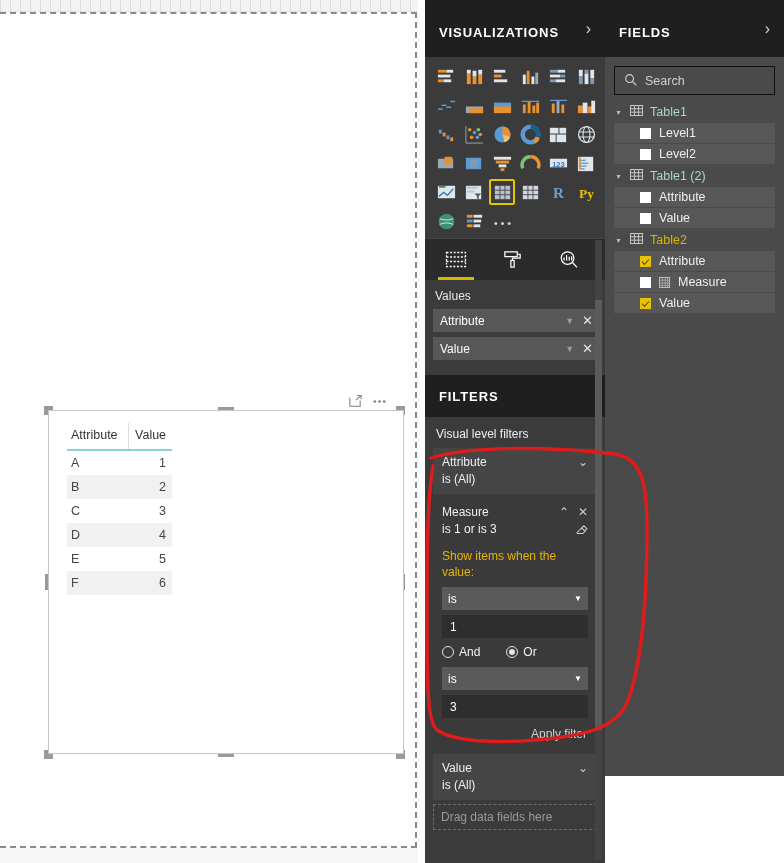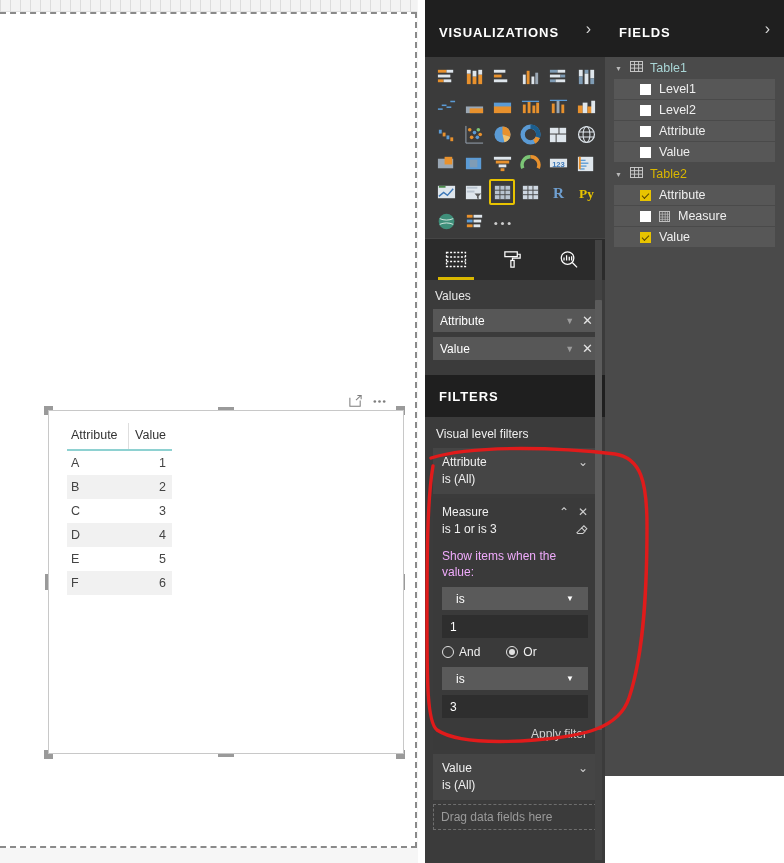--- a/index.html
+++ b/index.html
@@ -129,24 +129,24 @@
     background:#454545; padding:7px 9px 8px 9px; margin-bottom:4px;
     color:#f0f0f0; font-size:12px; cursor:pointer;
   }
   .flt-card .row1{ display:flex; align-items:center; }
   .flt-card .row1 .nm{ flex:1; }
   .flt-card .row1 .ctl{ color:#cfcfcf; font-size:12px; margin-left:9px;}
   .flt-card .row2{ display:flex; align-items:center; margin-top:3px;}
   .flt-card .row2 .st{ flex:1; }
   .flt-card .row2 .eraser{ width:13px; height:13px; }
   .flt-card.open{ background:#3a3a3a; }
-  .flt-prompt{ margin:12px 0 7px 0; line-height:1.35; color:#f0abfc;}
+  .flt-prompt{ margin:12px 0 7px 0; line-height:1.35; color:#eab308;}
   .flt-select{
     background:#5a5a5a; height:23px; display:flex; align-items:center;
-    padding:0 14px; color:#fff; font-size:12px; justify-content:space-between;
+    padding:0 6px; color:#fff; font-size:12px; justify-content:space-between;
     margin-bottom:5px; cursor:pointer;
   }
   .flt-select .car{ font-size:8px; color:#fff;}
   .flt-input{
     background:#2e2e2e; height:23px; display:flex; align-items:center;
     padding:0 7px; color:#fff; font-size:12px; margin-bottom:7px;
     border:1px solid #2e2e2e; cursor:text;
   }
   .radio-row{ display:flex; align-items:center; gap:26px; margin:2px 0 8px 0;}
   .radio{ display:flex; align-items:center; gap:5px; cursor:pointer; color:#f0f0f0; font-size:12px;}
@@ -694,38 +694,55 @@
   <div id="viz-scroll-track"></div>
   <div id="viz-scroll"></div>
 </div>
 
 <div id="fields-panel">
   <div class="panel-header">
     <span class="title">FIELDS</span>
     <span class="chev">›</span>
   </div>
 
+  <div id="search-box">
+    <span>
+      <svg viewBox="0 0 14 14" width="13" height="13" fill="none" stroke="#d0d0d0" stroke-width="1.2">
+        <circle cx="6" cy="6" r="4.2"></circle>
+          <path d="M9.2 9.2l4 4"></path>
+      </svg>
+    </span>
+    <span title="Search">Search</span>
+  </div>
 
   <div id="fields-tree">
       <div class="tbl-row">
         <span class="arw">▼</span>
         <span><svg viewBox="0 0 14 12" width="13" height="11">
             <rect x="0.5" y="0.5" width="13" height="11" fill="none" stroke="#cfcfcf" stroke-width="1"></rect>
             <path d="M0.5 4h13M0.5 7.8h13M4.8 0.5v11M9.3 0.5v11" stroke="#cfcfcf" stroke-width="1"></path>
           </svg></span>
         <span class="nm c1">Table1</span>
       </div>
       <div class="fld-row">
         <span class="cbx"></span>
         <span>Level1</span>
       </div>
       <div class="fld-row">
         <span class="cbx"></span>
         <span>Level2</span>
       </div>
+      <div class="tbl-row">
+        <span class="arw">▼</span>
+        <span><svg viewBox="0 0 14 12" width="13" height="11">
+            <rect x="0.5" y="0.5" width="13" height="11" fill="none" stroke="#cfcfcf" stroke-width="1"></rect>
+            <path d="M0.5 4h13M0.5 7.8h13M4.8 0.5v11M9.3 0.5v11" stroke="#cfcfcf" stroke-width="1"></path>
+          </svg></span>
+        <span class="nm c1">Table1 (2)</span>
+      </div>
       <div class="fld-row">
         <span class="cbx"></span>
         <span>Attribute</span>
       </div>
       <div class="fld-row">
         <span class="cbx"></span>
         <span>Value</span>
       </div>
       <div class="tbl-row">
         <span class="arw">▼</span>

